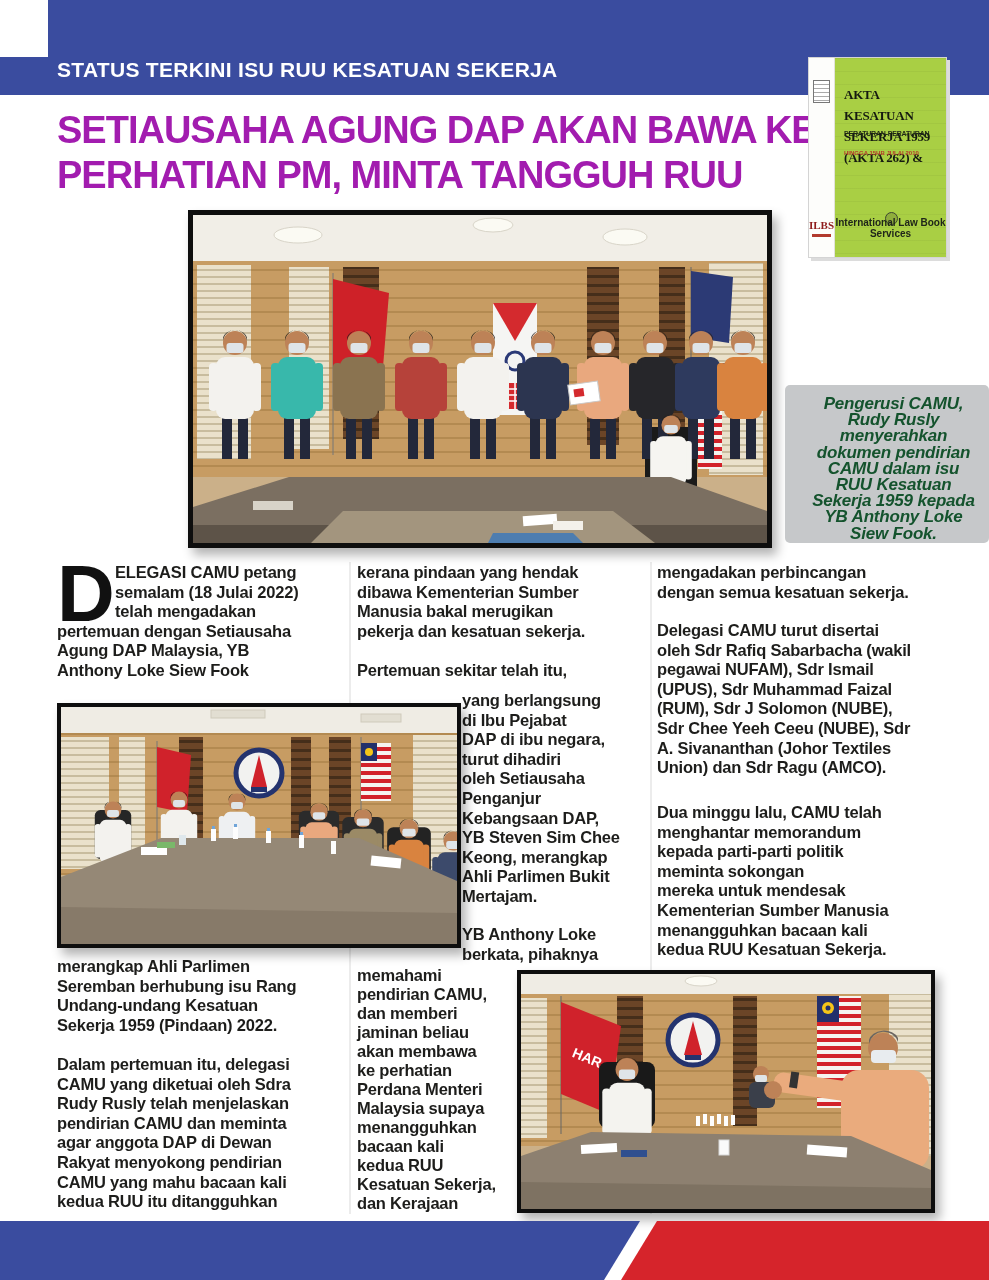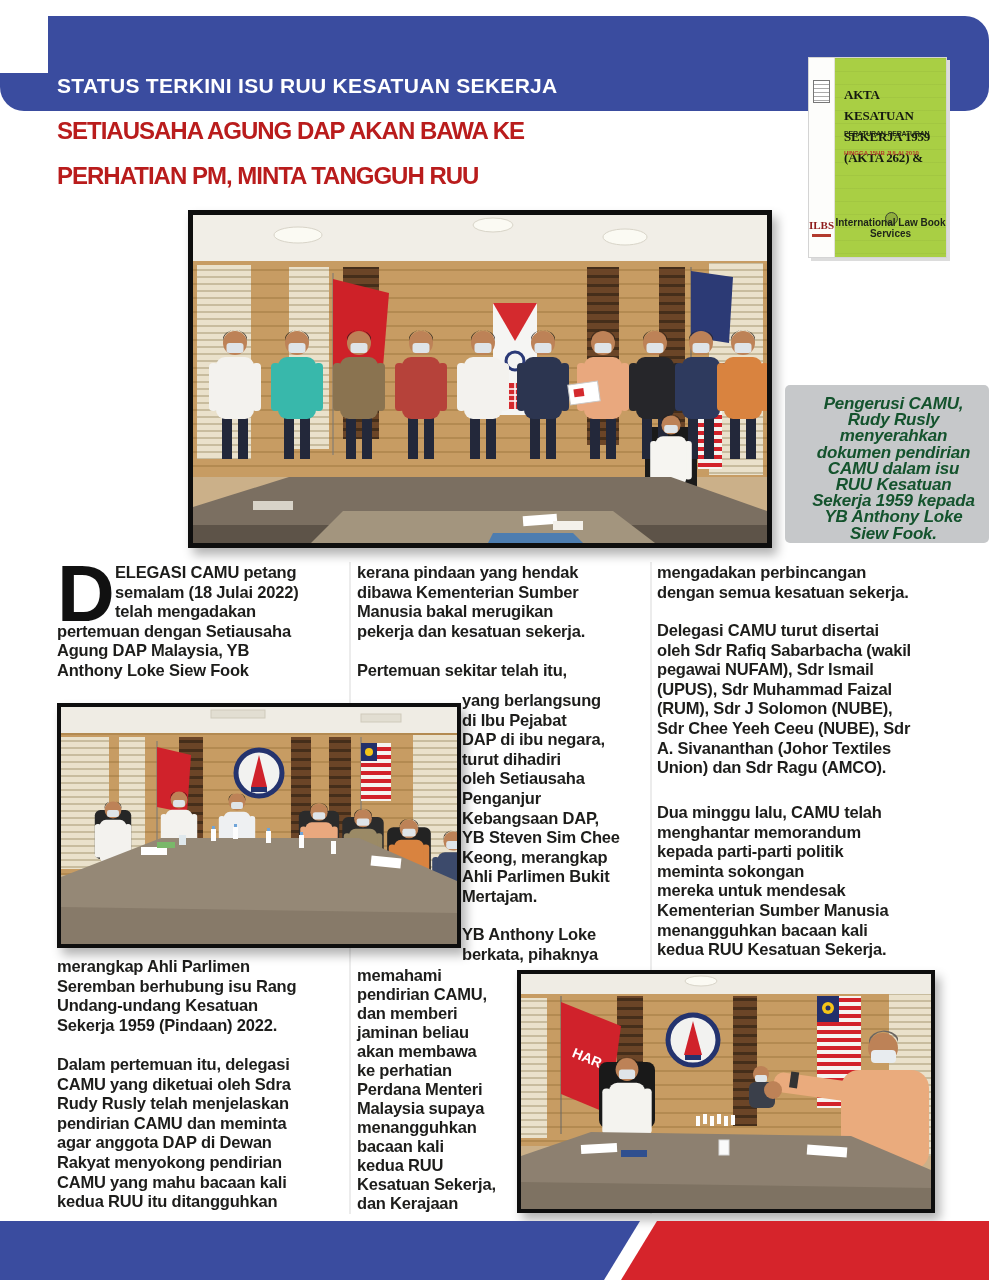--- a/index.html
+++ b/index.html
@@ -1,24 +1,24 @@
 <!DOCTYPE html>
 <html><head>
 <meta charset="utf-8">
 <style>
   html,body{margin:0;padding:0;background:#888;}
   .page{position:relative;width:989px;height:1280px;background:#ffffff;overflow:hidden;
         font-family:"Liberation Sans",sans-serif;}
   
-  .banner{position:absolute;left:0;top:16px;width:989px;height:95px;background:#3a4c9f;border-radius:24px;}
+  .banner{position:absolute;left:0;top:0;width:989px;height:95px;background:#3a4c9f;}
   .banner-notch{position:absolute;left:0;top:0;width:48px;height:57px;background:#ffffff;}
   .banner-title{position:absolute;left:57px;top:58px;color:#ffffff;font-size:21px;font-weight:800;
                 letter-spacing:.3px;white-space:nowrap;}
   
-  .headline{position:absolute;left:57px;top:108px;color:#b91c1c;font-size:24px;line-height:45px;
+  .headline{position:absolute;left:57px;top:108px;color:#a21caf;font-size:38px;line-height:45px;
             font-weight:800;letter-spacing:-1px;white-space:pre-line;}
   
   .book{position:absolute;left:808px;top:57px;width:137px;height:199px;background:#ffffff;
         border:1px solid #d4d4d4;box-shadow:3px 3px 0 #dcdcdc;}
   .book-spine{position:absolute;left:0;top:0;width:25px;height:100%;background:#fdfdfb;border-right:1px solid #e2e2da;}
   .spine-label{position:absolute;left:4px;top:22px;width:15px;height:21px;border:1px solid #777;
                background:repeating-linear-gradient(#fff 0 3px,#aaa 3px 4px);}
   .spine-ilbs{position:absolute;left:0;bottom:26px;width:25px;text-align:center;color:#8f1c1c;
               font-family:"Liberation Serif",serif;font-weight:700;font-size:11px;}
   .spine-bar{position:absolute;left:3px;bottom:20px;width:19px;height:3px;background:#b23a2e;}

